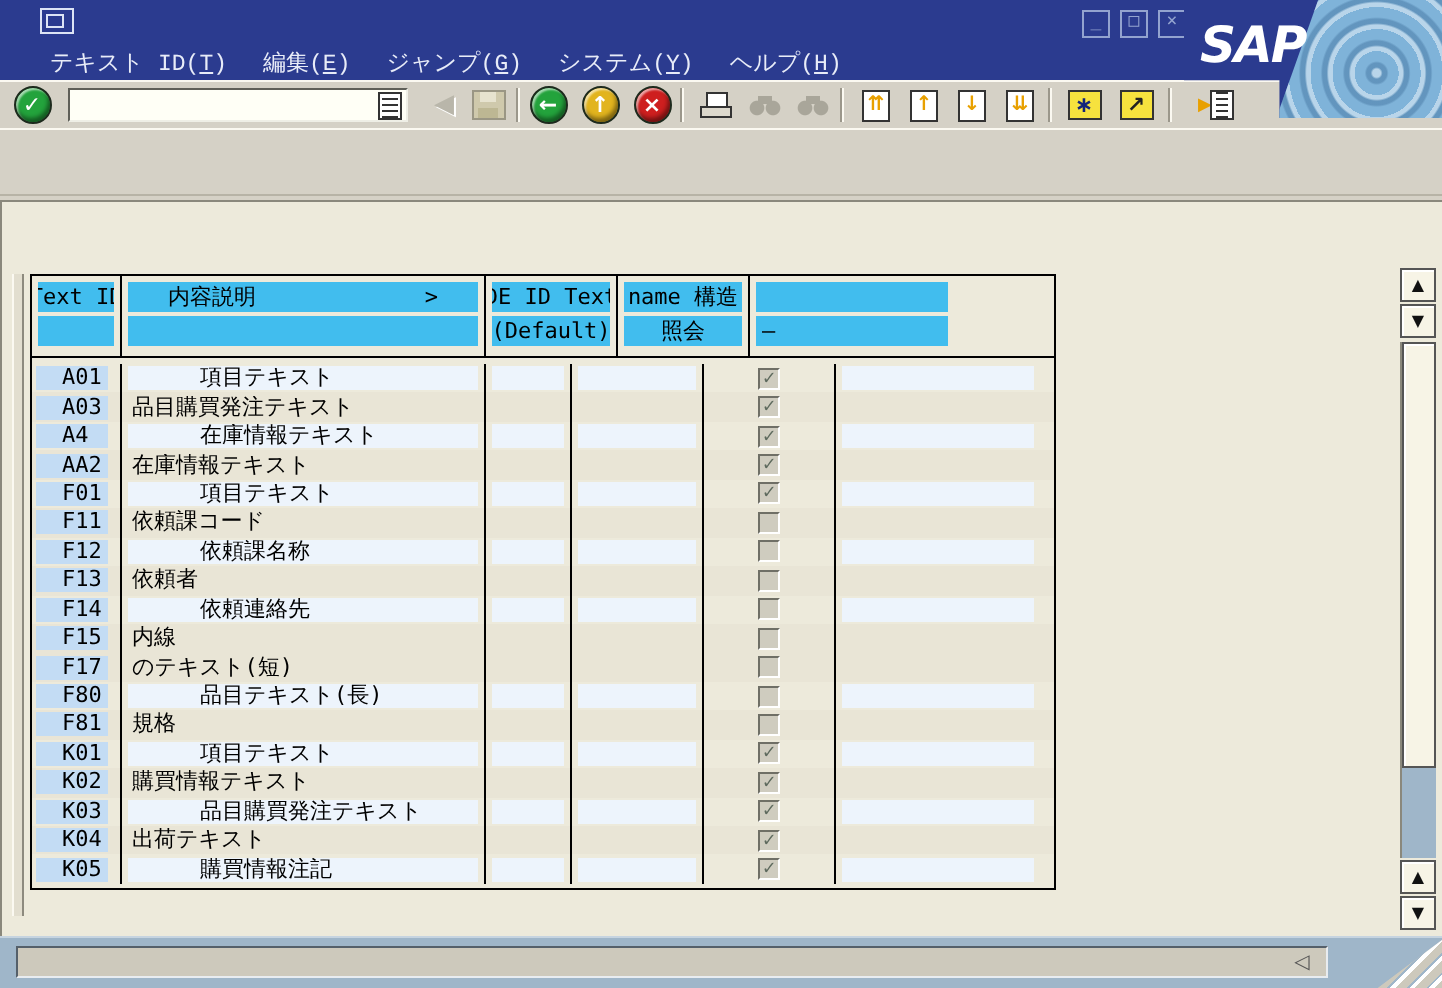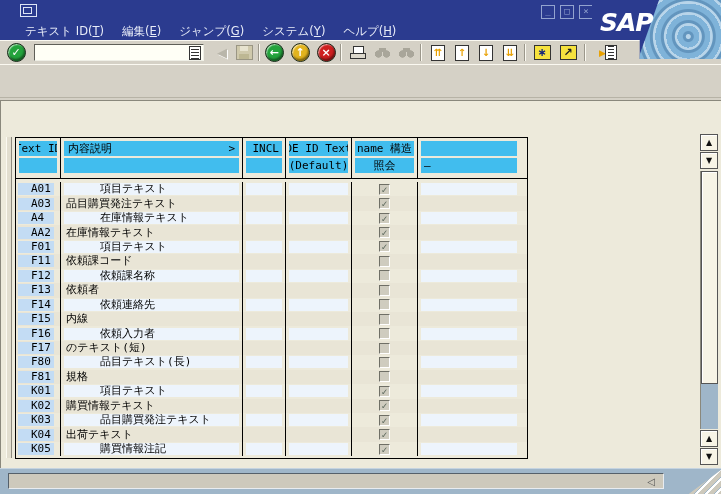--- a/index.html
+++ b/index.html
@@ -11,21 +11,21 @@
   }
   
   .titlebar{position:absolute;left:0;top:0;width:721px;height:22px;background:#2B3B8F;}
   .win-icon{position:absolute;left:20px;top:4px;width:15px;height:11px;border:1px solid #DDE4F5;}
   .win-icon:before{content:"";position:absolute;left:2px;top:2px;width:7px;height:5px;border:1px solid #DDE4F5;}
   .win-controls{position:absolute;left:541px;top:5px;display:flex;gap:5px;}
   .win-btn{width:12px;height:12px;border:1px solid #93A3CF;color:#93A3CF;font-size:9px;line-height:10px;
     text-align:center;font-family:"DejaVu Sans Mono",monospace;}
   
   .menubar{position:absolute;left:0;top:22px;width:592px;height:18px;background:#2B3B8F;
-    display:flex;align-items:center;padding-left:16px;box-sizing:border-box;}
+    display:flex;align-items:center;padding-left:16px;box-sizing:border-box;font-family:Liberation Mono, monospace;}
   .menu-item{color:#E8ECF8;font-size:11.5px;padding:0 9px;white-space:nowrap;}
   .menu-item u{text-underline-offset:1px;}
   
   .logo-block{position:absolute;left:592px;top:0;width:129px;height:59px;background:#2B3B8F;z-index:6;
     clip-path:polygon(0 0,100% 0,100% 100%,37% 100%,37% 68%,0 68%);}
   .ripple{position:absolute;right:0;top:0;width:86px;height:63px;background:#7FB3D9;
     background-image:repeating-radial-gradient(circle at 62% 58%, rgba(255,255,255,.45) 0 2px, rgba(46,94,140,.35) 3px 5px, rgba(127,179,217,0) 6px 11px);
     clip-path:polygon(28% 0,100% 0,100% 100%,2% 100%);}
   .sap-text{position:absolute;left:8px;top:8px;color:#fff;font-size:25px;font-weight:bold;font-style:italic;
     letter-spacing:-1px;font-family:"DejaVu Sans",sans-serif;}
@@ -76,21 +76,21 @@
   
   .sap-table{position:absolute;left:14px;top:36px;width:513px;border:1px solid #000;box-sizing:border-box;
     font-family:"DejaVu Sans Mono","DejaVu Sans",monospace;font-size:11px;color:#000;}
   .thead{display:flex;border-bottom:1px solid #000;}
   .hcell{box-sizing:border-box;padding:3px 0 5px;}
   .hcell + .hcell{border-left:1px solid #000;}
   .hbar{height:15px;margin:0 3px;background:#41BDEE;display:flex;align-items:center;justify-content:center;
     white-space:nowrap;overflow:hidden;}
   .hbar.l1{margin-bottom:2px;}
   .c0{width:44px}.c1{width:182px}.c2{width:43px}.c3{width:66px}.c4{width:66px}.c5{width:103px}
-  .hcell.c1 .l1{justify-content:space-between;padding:0 4px;}
+  .hcell.c1 .l1{justify-content:space-between;padding:0 20px;}
   .hcell.c2 .l1{justify-content:flex-end;padding-right:3px;}
   .hcell.c5 .l2{justify-content:flex-start;padding-left:3px;}
   .tbody{padding:3px 0 2px;}
   .trow{display:flex;height:14.45px;align-items:center;}
   .trow.even{background:#E9E5D6;}
   .tcell{box-sizing:border-box;height:100%;display:flex;align-items:center;}
   .tcell + .tcell{border-left:1px solid #000;}
   .id-field{width:36px;height:12px;line-height:12px;margin-left:2px;background:#C3DCF4;padding-left:13px;box-sizing:border-box;}
   .field{flex:1;height:12px;line-height:12px;margin:0 3px;padding-left:2px;white-space:nowrap;overflow:hidden;}
   .trow.odd .field{background:#EDF4FC;padding-left:36px;}
@@ -226,24 +226,20 @@
           <div class="hbar l1">Text ID</div>
           <div class="hbar l2"></div>
         </div>
         <div class="hcell c1">
           <div class="hbar l1">
             <span>内容説明</span>
             <span>&gt;</span>
           </div>
           <div class="hbar l2"></div>
         </div>
-        <div class="hcell c2">
-          <div class="hbar l1">INCL</div>
-          <div class="hbar l2"></div>
-        </div>
         <div class="hcell c3">
           <div class="hbar l1">DE ID Text</div>
           <div class="hbar l2">(Default)</div>
         </div>
         <div class="hcell c4">
           <div class="hbar l1">name 構造</div>
           <div class="hbar l2">照会</div>
         </div>
         <div class="hcell c5">
           <div class="hbar l1"></div>
@@ -430,40 +426,20 @@
           <div class="tcell c5">
             <div class="field"></div>
           </div>
         </div>
         <div class="trow even">
           <div class="tcell c0">
             <div class="id-field">F15</div>
           </div>
           <div class="tcell c1">
             <div class="field">内線</div>
-          </div>
-          <div class="tcell c2">
-            <div class="field"></div>
-          </div>
-          <div class="tcell c3">
-            <div class="field"></div>
-          </div>
-          <div class="tcell c4">
-            <div class="checkbox"></div>
-          </div>
-          <div class="tcell c5">
-            <div class="field"></div>
-          </div>
-        </div>
-        <div class="trow odd">
-          <div class="tcell c0">
-            <div class="id-field">F16</div>
-          </div>
-          <div class="tcell c1">
-            <div class="field">依頼入力者</div>
           </div>
           <div class="tcell c2">
             <div class="field"></div>
           </div>
           <div class="tcell c3">
             <div class="field"></div>
           </div>
           <div class="tcell c4">
             <div class="checkbox"></div>
           </div>

